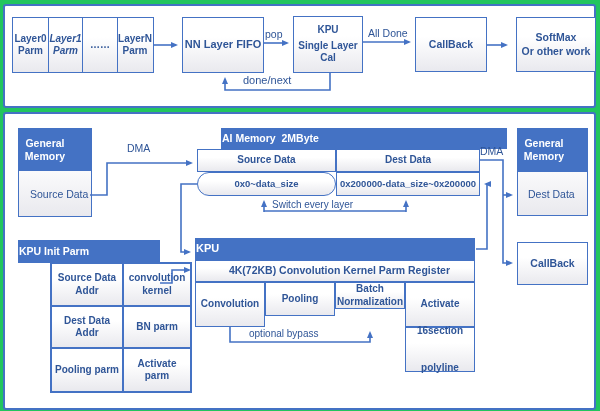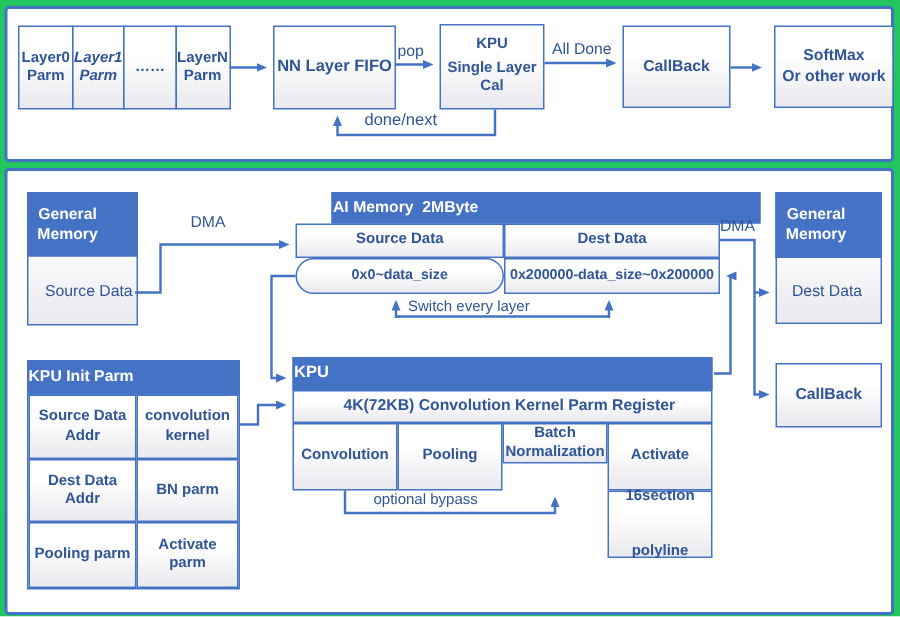--- a/index.html
+++ b/index.html
@@ -13,21 +13,21 @@
   .panel{position:absolute;border:2px solid var(--accent);border-radius:3px;background:#fff;}
   .box{position:absolute;border:1.5px solid var(--accent);
        background:linear-gradient(180deg,#ffffff 35%,#e9e9ee 100%);
        display:flex;flex-direction:column;align-items:center;justify-content:center;
        text-align:center;font-size:10px;font-weight:700;line-height:1.25;box-sizing:border-box;}
   .hdr{position:absolute;background:var(--accent);color:var(--hdrtext);
        display:flex;align-items:center;justify-content:flex-start;text-align:center;
        font-size:10.5px;font-weight:700;line-height:1.2;box-sizing:border-box;
        border:1.5px solid var(--accent);}
   .lbl{position:absolute;font-size:10.5px;font-weight:400;color:var(--text);white-space:nowrap;z-index:6;}
-  .grid2{position:absolute;display:grid;box-sizing:border-box;border:1px solid var(--accent);}
+  .grid2{position:absolute;display:grid;box-sizing:border-box;border:1px solid var(--accent);margin-left:32px;}
   .cell{border:1px solid var(--accent);background:linear-gradient(180deg,#ffffff 35%,#e9e9ee 100%);
         display:flex;flex-direction:column;align-items:center;justify-content:center;
         text-align:center;font-size:10px;font-weight:700;line-height:1.25;padding:1px;}
   .wires{position:absolute;left:0;top:0;z-index:5;pointer-events:none;}
   .pre{white-space:pre;}
   .regrow{justify-content:center;align-items:center;padding-left:9px;text-align:left;font-size:10.5px;}
 </style>
 </head>
 <body>
 
@@ -112,21 +112,21 @@
 
   <div class="hdr" style="left:195px;top:238px;width:280px;height:22px;font-size:11px;">
     <span>KPU</span>
   </div>
   <div class="box regrow" style="left:195px;top:260px;width:280px;height:22px;">
     <span>4K(72KB) Convolution Kernel Parm Register</span>
   </div>
   <div class="box" style="left:195px;top:282px;width:70px;height:45px;">
     <span>Convolution</span>
   </div>
-  <div class="box" style="left:265px;top:282px;width:70px;height:45px;">
+  <div class="box" style="left:265px;top:282px;width:70px;height:34px;">
     <span>Pooling</span>
   </div>
   <div class="box" style="left:335px;top:282px;width:70px;height:27px;padding:0 3px;">
     <span>Batch Normalization</span>
   </div>
   <div class="box" style="left:405px;top:282px;width:70px;height:45px;">
     <span>Activate</span>
   </div>
   <div class="box" style="left:405px;top:327px;width:70px;height:45px;gap:25px;">
     <span>16section</span>

